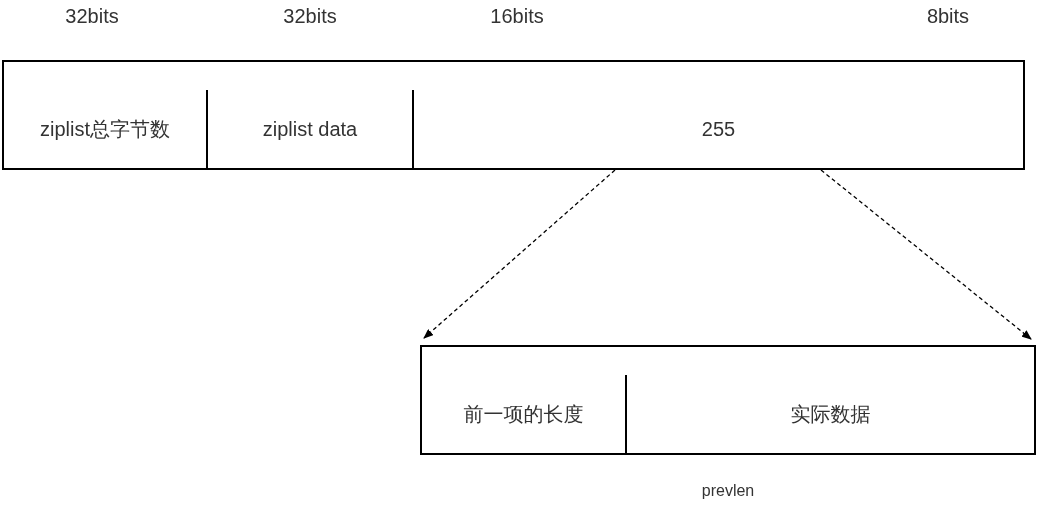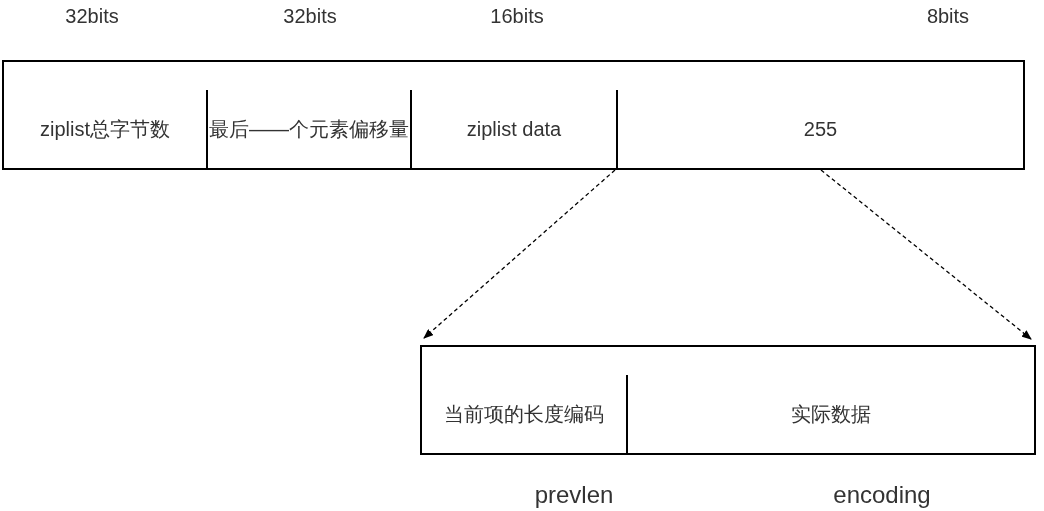--- a/index.html
+++ b/index.html
@@ -20,52 +20,50 @@
     display:flex; align-items:center; justify-content:center;
     font-size:20px; white-space:nowrap; line-height:1.2;margin-top:28px;
   }
   .cell:last-child { border-right:none; flex:1 1 auto;text-align:center; }
   #row1 { left:2px; top:60px; width:1023px; height:110px; }
   #row2 { left:420px; top:345px; width:616px; height:110px; }
   .arrows { position:absolute; left:0; top:0; width:1044px; height:511px; pointer-events:none; }
   .field-labels {
     position:absolute; left:420px; top:481px; width:616px; display:flex;
   }
-  .field-labels span { flex:1 1 0; text-align:center; font-size:24px; line-height:1.2; }
+  .field-labels span { flex:1 1 0; text-align:center; font-size:16px; line-height:1.2; }
 </style>
 </head>
 <body>
 
 <div class="canvas">
 
   <div class="bit-label" style="left:92px">32bits</div>
   <div class="bit-label" style="left:310px">32bits</div>
   <div class="bit-label" style="left:517px">16bits</div>
   <div class="bit-label" style="left:948px">8bits</div>
 
   <div class="row" id="row1">
     <div class="cell" style="width:204px">ziplist总字节数</div>
-    <div class="cell" style="width:204px">最后——个元素偏移量</div>
     <div class="cell" style="width:206px">ziplist data</div>
     <div class="cell">255</div>
   </div>
 
   <svg class="arrows" viewBox="0 0 1044 511" xmlns="http://www.w3.org/2000/svg">
     <defs>
       <marker id="ah" markerWidth="10" markerHeight="8" refX="9" refY="4" orient="auto" markerUnits="userSpaceOnUse">
         <path d="M0,0 L10,4 L0,8 z" fill="#000000"></path>
       </marker>
     </defs>
     <line x1="615" y1="170" x2="424" y2="338" stroke="#000000" stroke-width="1.3" stroke-dasharray="4 3" marker-end="url(#ah)"></line>
     <line x1="821" y1="170" x2="1031" y2="339" stroke="#000000" stroke-width="1.3" stroke-dasharray="4 3" marker-end="url(#ah)"></line>
   </svg>
 
   <div class="row" id="row2">
-    <div class="cell" style="width:206px">当前项的长度编码</div>
+    <div class="cell" style="width:205px">前一项的长度</div>
     <div class="cell">实际数据</div>
   </div>
 
   <div class="field-labels">
     <span>prevlen</span>
-    <span>encoding</span>
   </div>
 
 </div>
 
 </body></html>

